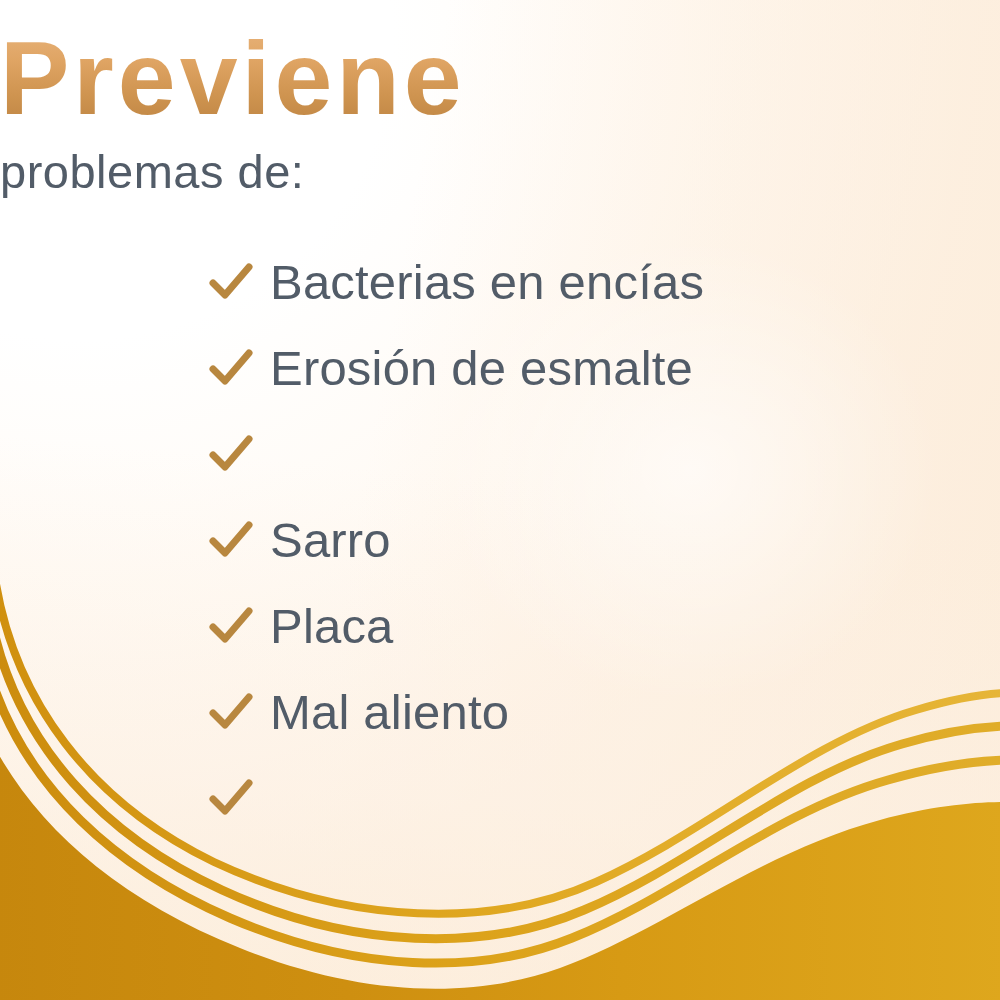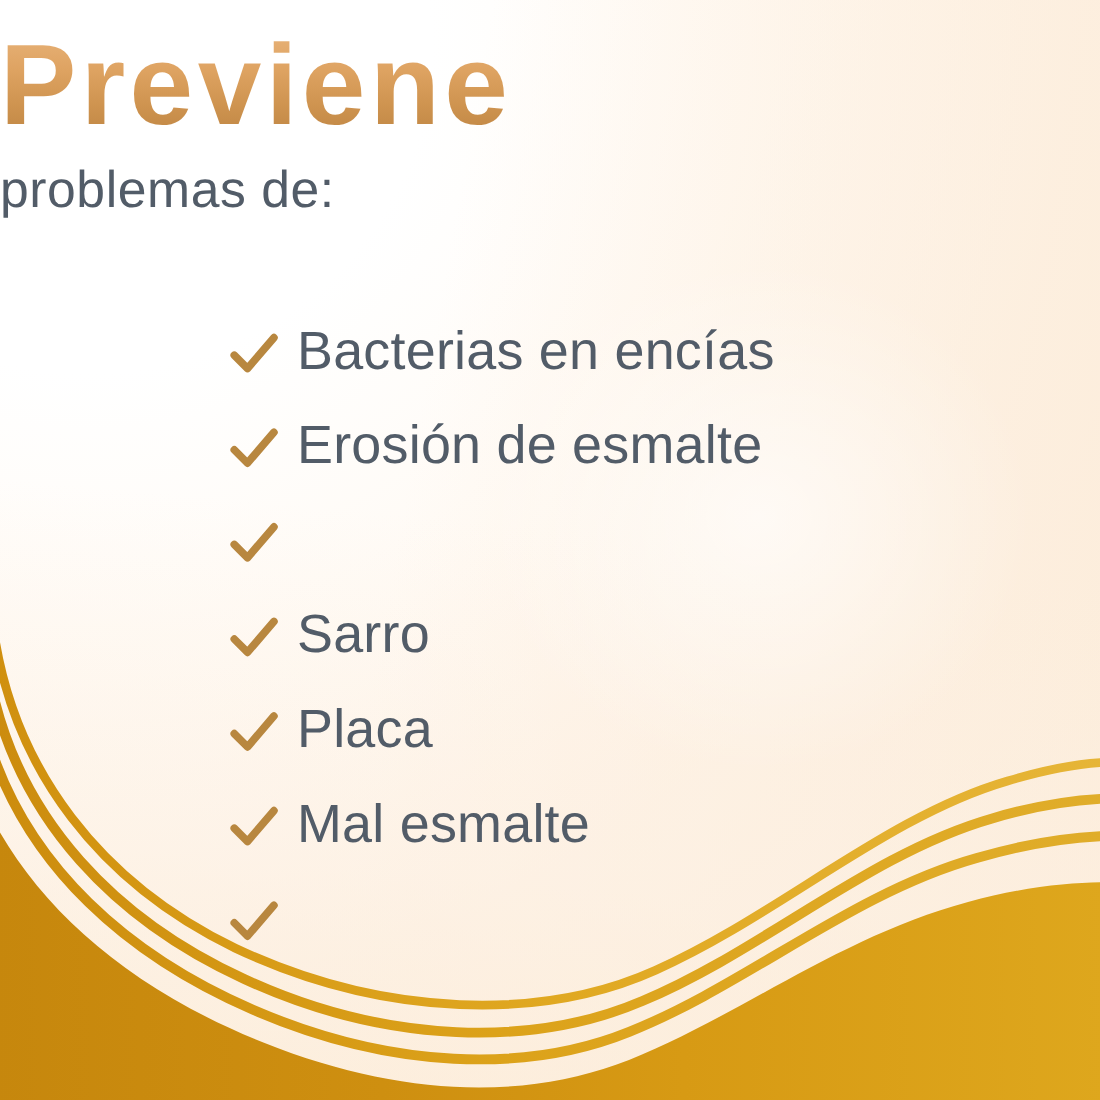--- a/index.html
+++ b/index.html
@@ -88,21 +88,21 @@
     position: absolute;
     left: 208px;
     top: 258px;
     width: 700px;
     list-style: none;
     margin: 0;
     padding: 0;
   }
   .benefit-row {
     display: flex;
-    align-items: flex-end;
+    align-items: flex-start;
     height: 86px;
   }
   .check-icon {
     flex: 0 0 auto;
     width: 46px;
     height: 46px;
     margin-right: 16px;
     display: inline-block;
   }
   .check-icon svg { display: block; width: 46px; height: 46px; }
@@ -220,21 +220,21 @@
     <span class="benefit-label">Placa</span>
   </li>
 
 
   <li class="benefit-row">
     <span class="check-icon">
       <svg viewBox="0 0 46 46" aria-hidden="true">
         <path d="M5 25 L17 37 L41 9" fill="none" stroke="#B8873F" stroke-width="7" stroke-linecap="round" stroke-linejoin="round"></path>
       </svg>
     </span>
-    <span class="benefit-label">Mal esmalte</span>
+    <span class="benefit-label">Mal aliento</span>
   </li>
 
   <li class="benefit-row">
     <span class="check-icon">
       <svg viewBox="0 0 46 46" aria-hidden="true">
         <path d="M5 25 L17 37 L41 9" fill="none" stroke="#B8873F" stroke-width="7" stroke-linecap="round" stroke-linejoin="round"></path>
       </svg>
     </span>
   </li>
 </ul>

